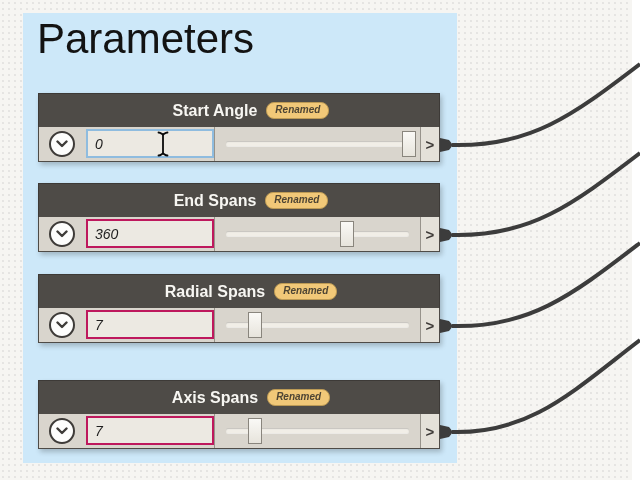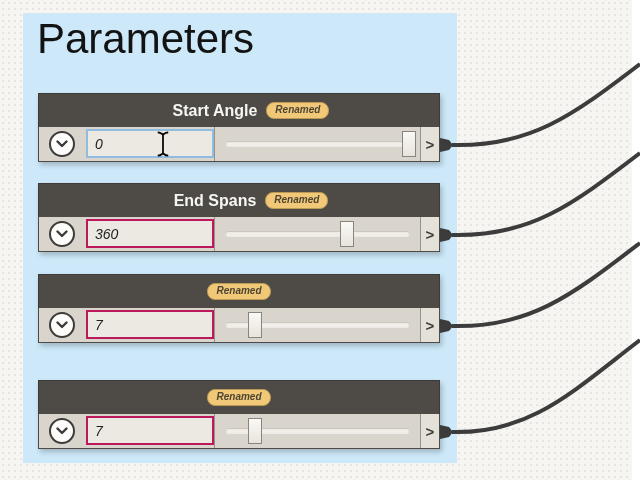--- a/index.html
+++ b/index.html
@@ -121,38 +121,40 @@
       <input class="value-input" value="360" style="">
       <div class="cell-divider-a"></div>
       <div class="slider-track"></div>
       <div class="slider-handle" style="left: 307.78px;"></div>
       <div class="port-cell">&gt;</div>
     </div>
   </div>
 
   <div class="node node-3">
     <div class="node-header">
+      <span class="node-title">Radial Spans</span>
       <span class="badge">Renamed</span>
     </div>
     <div class="node-body">
       <div class="chevron-btn">
         <svg width="12" height="8" viewBox="0 0 12 8">
           <polyline points="1.5,1.5 6,6 10.5,1.5" fill="none" stroke="#3E3B38" stroke-width="2.4" stroke-linecap="round" stroke-linejoin="round"></polyline>
         </svg>
       </div>
       <input class="value-input" value="7" style="">
       <div class="cell-divider-a"></div>
       <div class="slider-track"></div>
       <div class="slider-handle" style="left: 216.28px;"></div>
       <div class="port-cell">&gt;</div>
     </div>
   </div>
 
   <div class="node node-4">
     <div class="node-header">
+      <span class="node-title">Axis Spans</span>
       <span class="badge">Renamed</span>
     </div>
     <div class="node-body">
       <div class="chevron-btn">
         <svg width="12" height="8" viewBox="0 0 12 8">
           <polyline points="1.5,1.5 6,6 10.5,1.5" fill="none" stroke="#3E3B38" stroke-width="2.4" stroke-linecap="round" stroke-linejoin="round"></polyline>
         </svg>
       </div>
       <input class="value-input" value="7" style="">
       <div class="cell-divider-a"></div>

